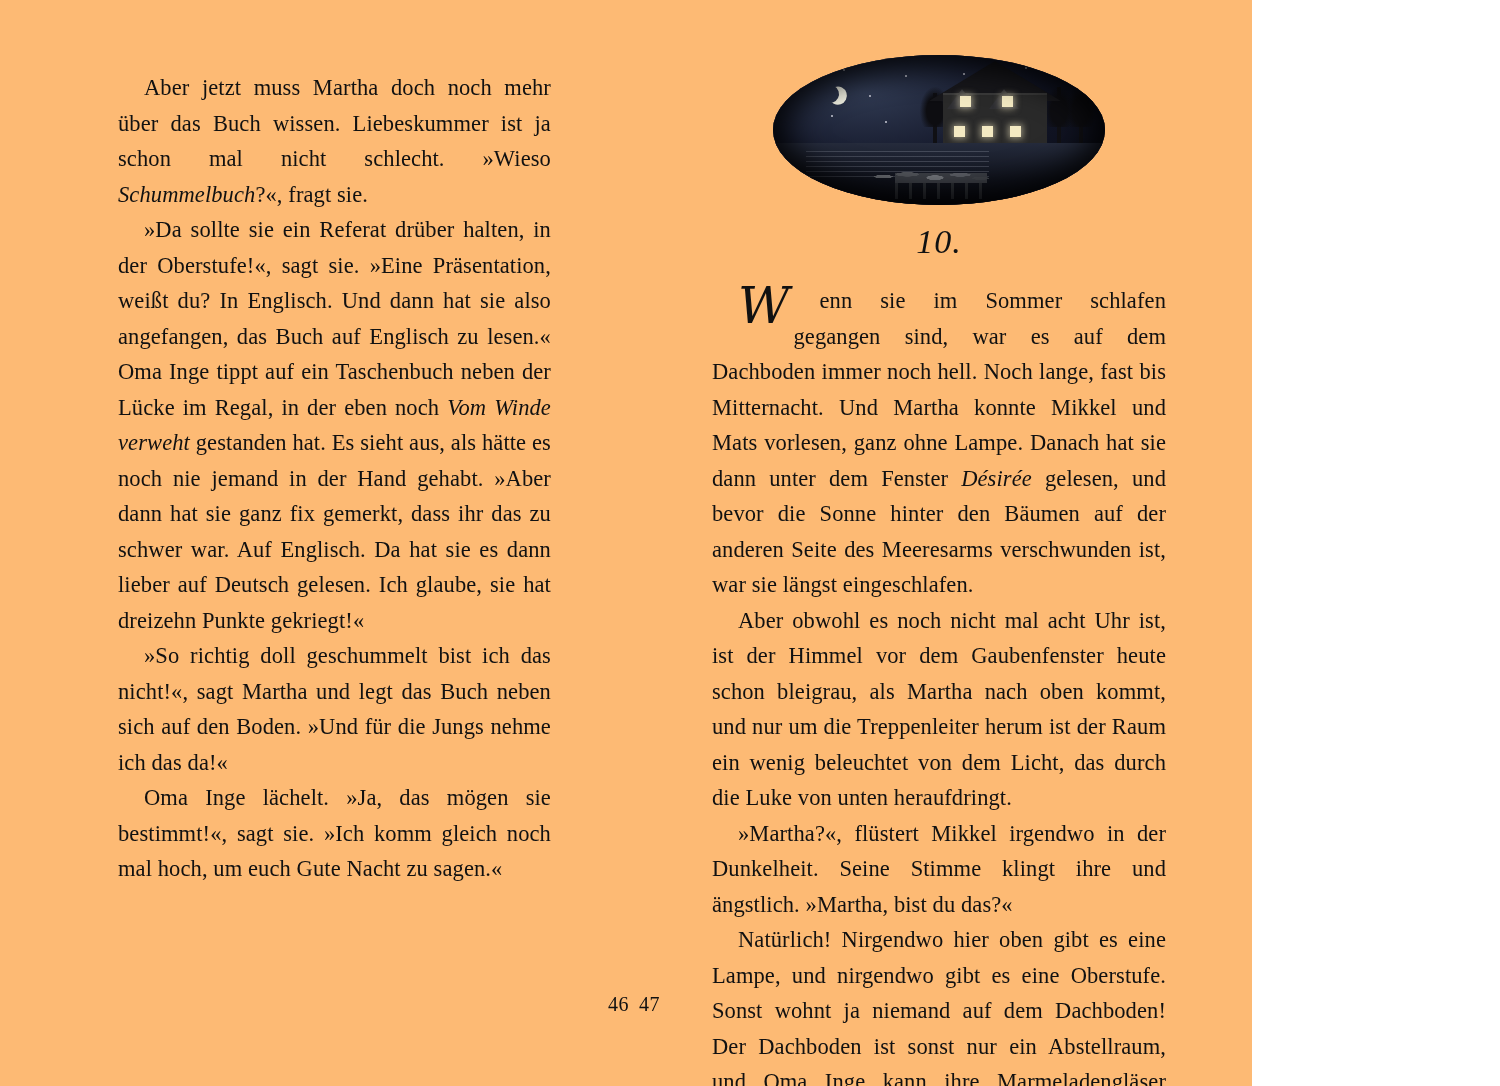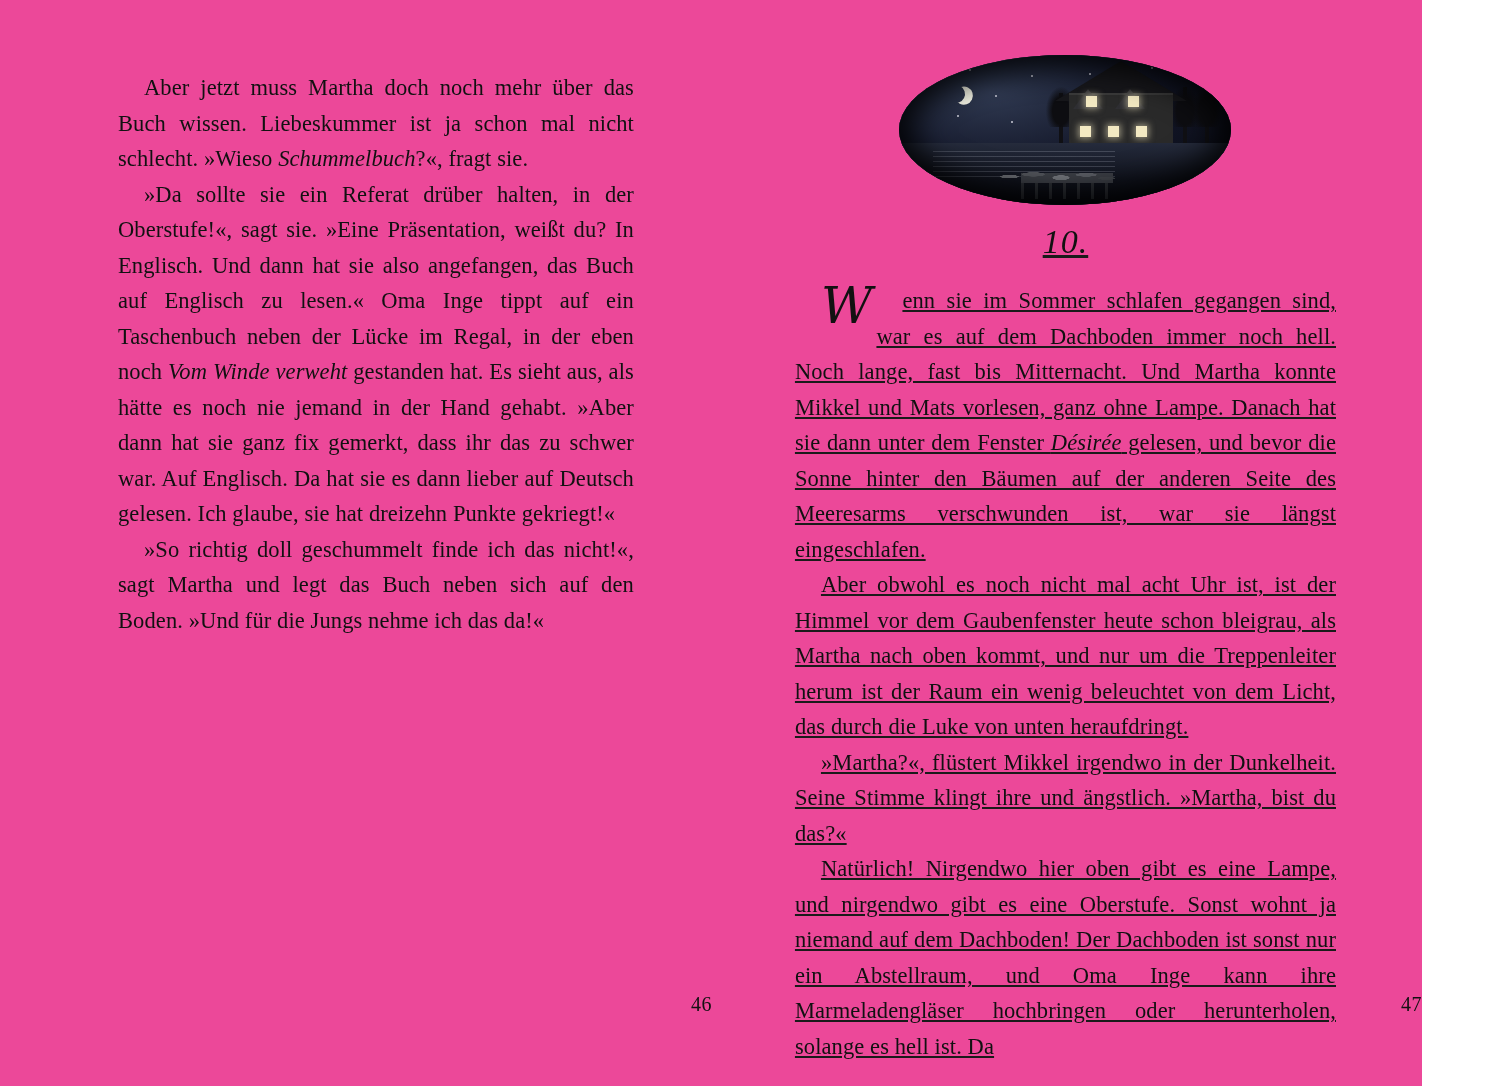--- a/index.html
+++ b/index.html
@@ -9,39 +9,38 @@
   }
   body {
     width: 1500px;
     height: 1086px;
     font-family: "Liberation Serif", serif;
     color: #1a1a1a;
     overflow: hidden;
   }
   .book-spread {
     position: relative;
-    width: 1422px;
+    width: 1252px;
     height: 1086px;
-    background: #ec4899;
+    background: #fdba74;
     display: flex;
     box-sizing: border-box;
   }
   .page {
     position: relative;
     box-sizing: border-box;
     height: 1086px;
   }
   .page-left {
     width: 750px;
     padding: 70px 78px 0 118px;
   }
   .page-right {
     width: 750px;
     padding: 55px 86px 0 83px;
-    text-decoration: underline;
   }
   .body-text {
     font-family: "Liberation Serif", serif;
     font-size: 22.5px;
     line-height: 35.5px;
     text-align: justify;
     color: #111111;
     letter-spacing: 0.1px;
   }
   .body-text p {
@@ -61,21 +60,21 @@
   }
   .page-left .page-number {
     left: 0;
     right: 0;
     text-align: right;
     margin-left: 40px;
   }
   .page-right .page-number {
     left: 0;
     right: 0;
-    text-align: right;
+    text-align: left;
     margin-left: 10px;
   }
 
   
   .vignette-wrap {
     width: 100%;
     display: flex;
     justify-content: center;
     margin: 0 0 18px 0;
   }
@@ -242,21 +241,22 @@
 </style>
 </head>
 <body>
 
 <div class="book-spread">
 
   <div class="page page-left">
     <div class="body-text">
       <p><span>Aber jetzt muss Martha doch noch mehr über das Buch wissen. Liebeskummer ist ja schon mal nicht schlecht. »Wieso </span><em>Schummelbuch</em><span>?«, fragt sie.</span></p>
       <p><span>»Da sollte sie ein Referat drüber halten, in der Oberstufe!«, sagt sie. »Eine Präsentation, weißt du? In Englisch. Und dann hat sie also angefangen, das Buch auf Englisch zu lesen.« Oma Inge tippt auf ein Taschenbuch neben der Lücke im Regal, in der eben noch </span><em>Vom Winde verweht</em><span> gestanden hat. Es sieht aus, als hätte es noch nie jemand in der Hand gehabt. »Aber dann hat sie ganz fix gemerkt, dass ihr das zu schwer war. Auf Englisch. Da hat sie es dann lieber auf Deutsch gelesen. Ich glaube, sie hat dreizehn Punkte gekriegt!«</span></p>
-      <p>»So richtig doll geschummelt finde ich das nicht!«, sagt Martha und legt das Buch neben sich auf den Boden. »Und für die Jungs nehme ich das da!«</p>
+      <p>»So richtig doll geschummelt bist ich das nicht!«, sagt Martha und legt das Buch neben sich auf den Boden. »Und für die Jungs nehme ich das da!«</p>
+      <p>Oma Inge lächelt. »Ja, das mögen sie bestimmt!«, sagt sie. »Ich komm gleich noch mal hoch, um euch Gute Nacht zu sagen.«</p>
     </div>
     <div class="page-number">46</div>
   </div>
 
   <div class="page page-right">
 
     <div class="vignette-wrap">
       <div class="vignette">
         <div class="vig-sky"></div>
         <div class="vig-stars">

